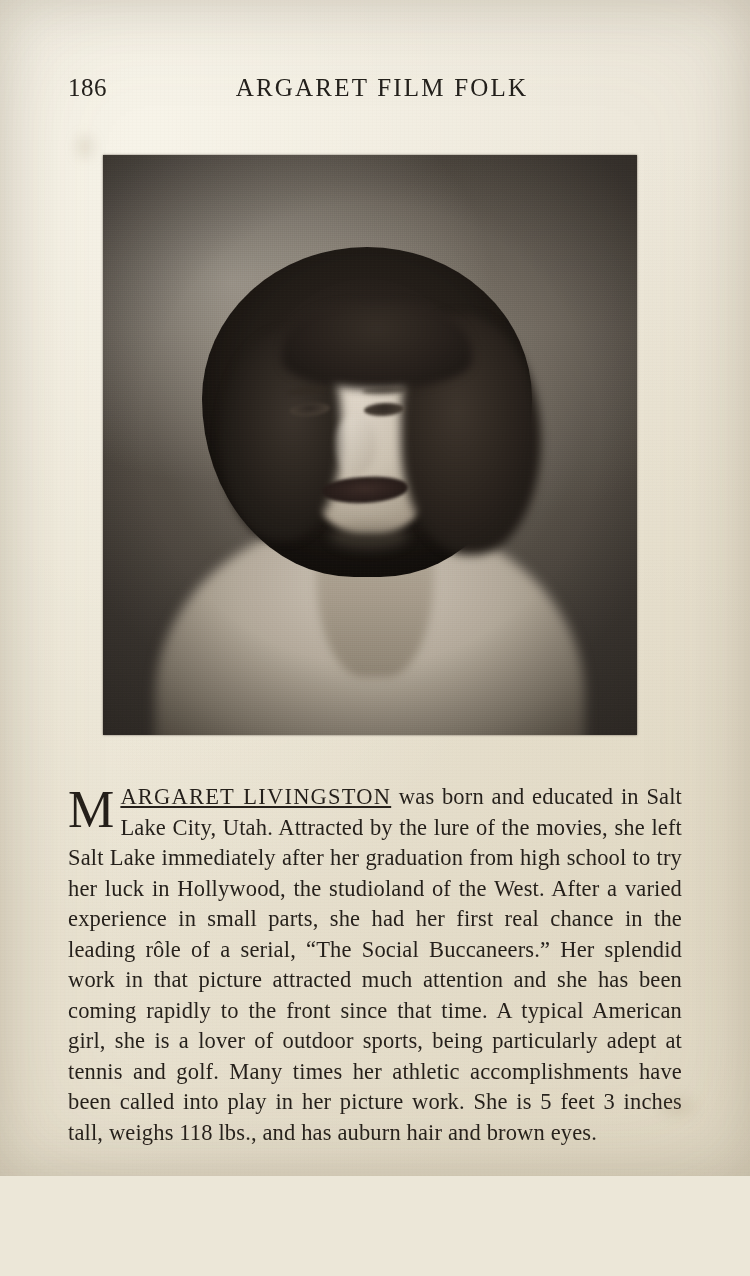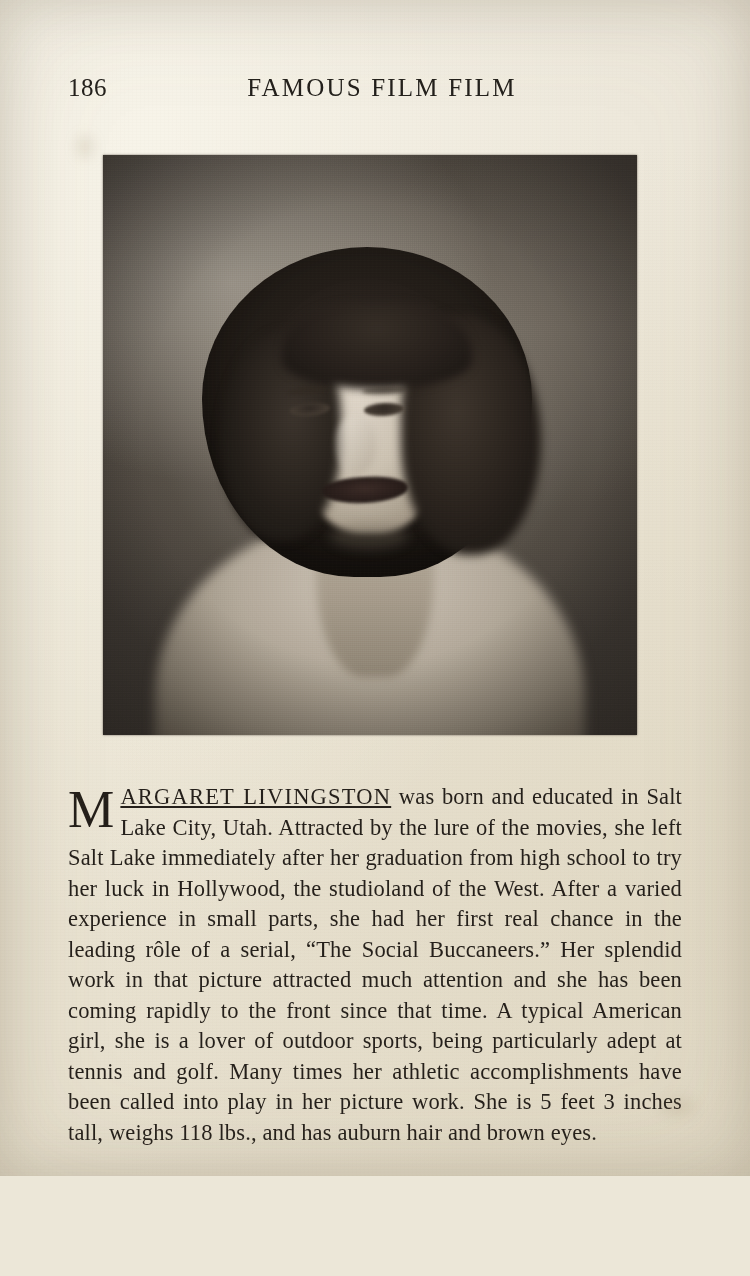--- a/index.html
+++ b/index.html
@@ -293,21 +293,21 @@
   .stain.a { left: 78px; top: 136px; width: 14px; height: 22px; background: rgba(150,132,100,0.22); }
   .stain.b { right: 54px; bottom: 60px; width: 36px; height: 18px; background: rgba(150,132,100,0.16); }
 </style>
 </head>
 <body>
 
 <div class="page">
 
   <div class="header">
     <div class="folio">186</div>
-    <div class="running-head">FAMOUS FILM FILM</div>
+    <div class="running-head">ARGARET FILM FOLK</div>
   </div>
 
   <div class="plate-wrap">
     <div class="plate">
       <div class="backdrop"></div>
       <div class="shoulders"></div>
       <div class="neck"></div>
       <div class="face"></div>
       <div class="hair"></div>
       <div class="hair-left"></div>

